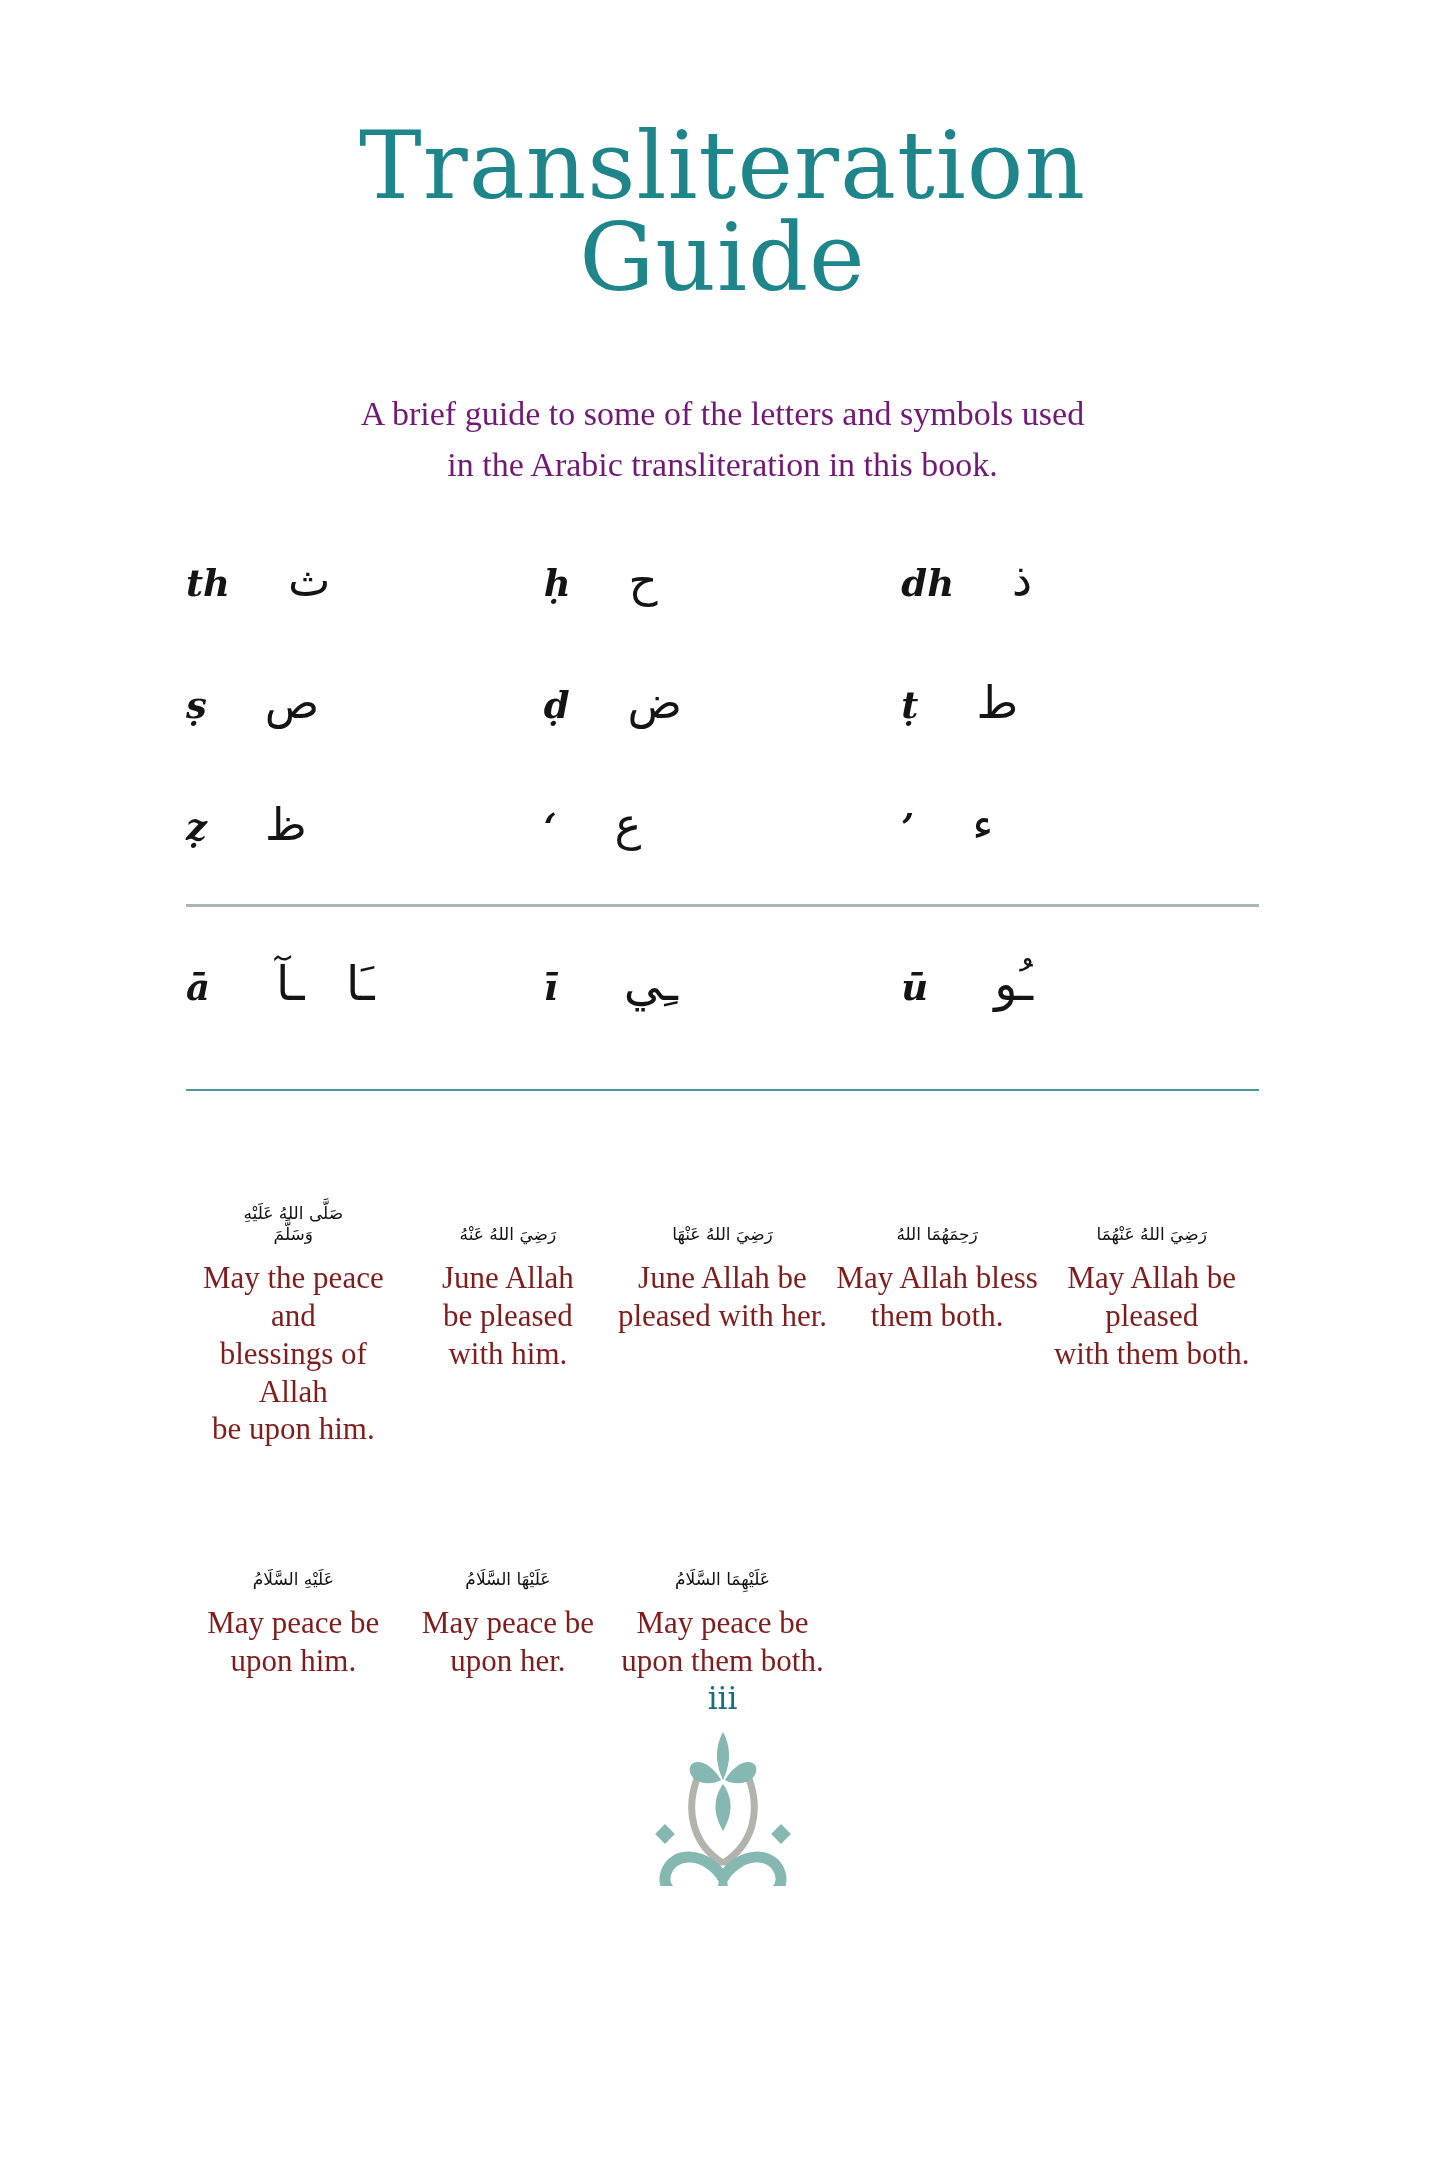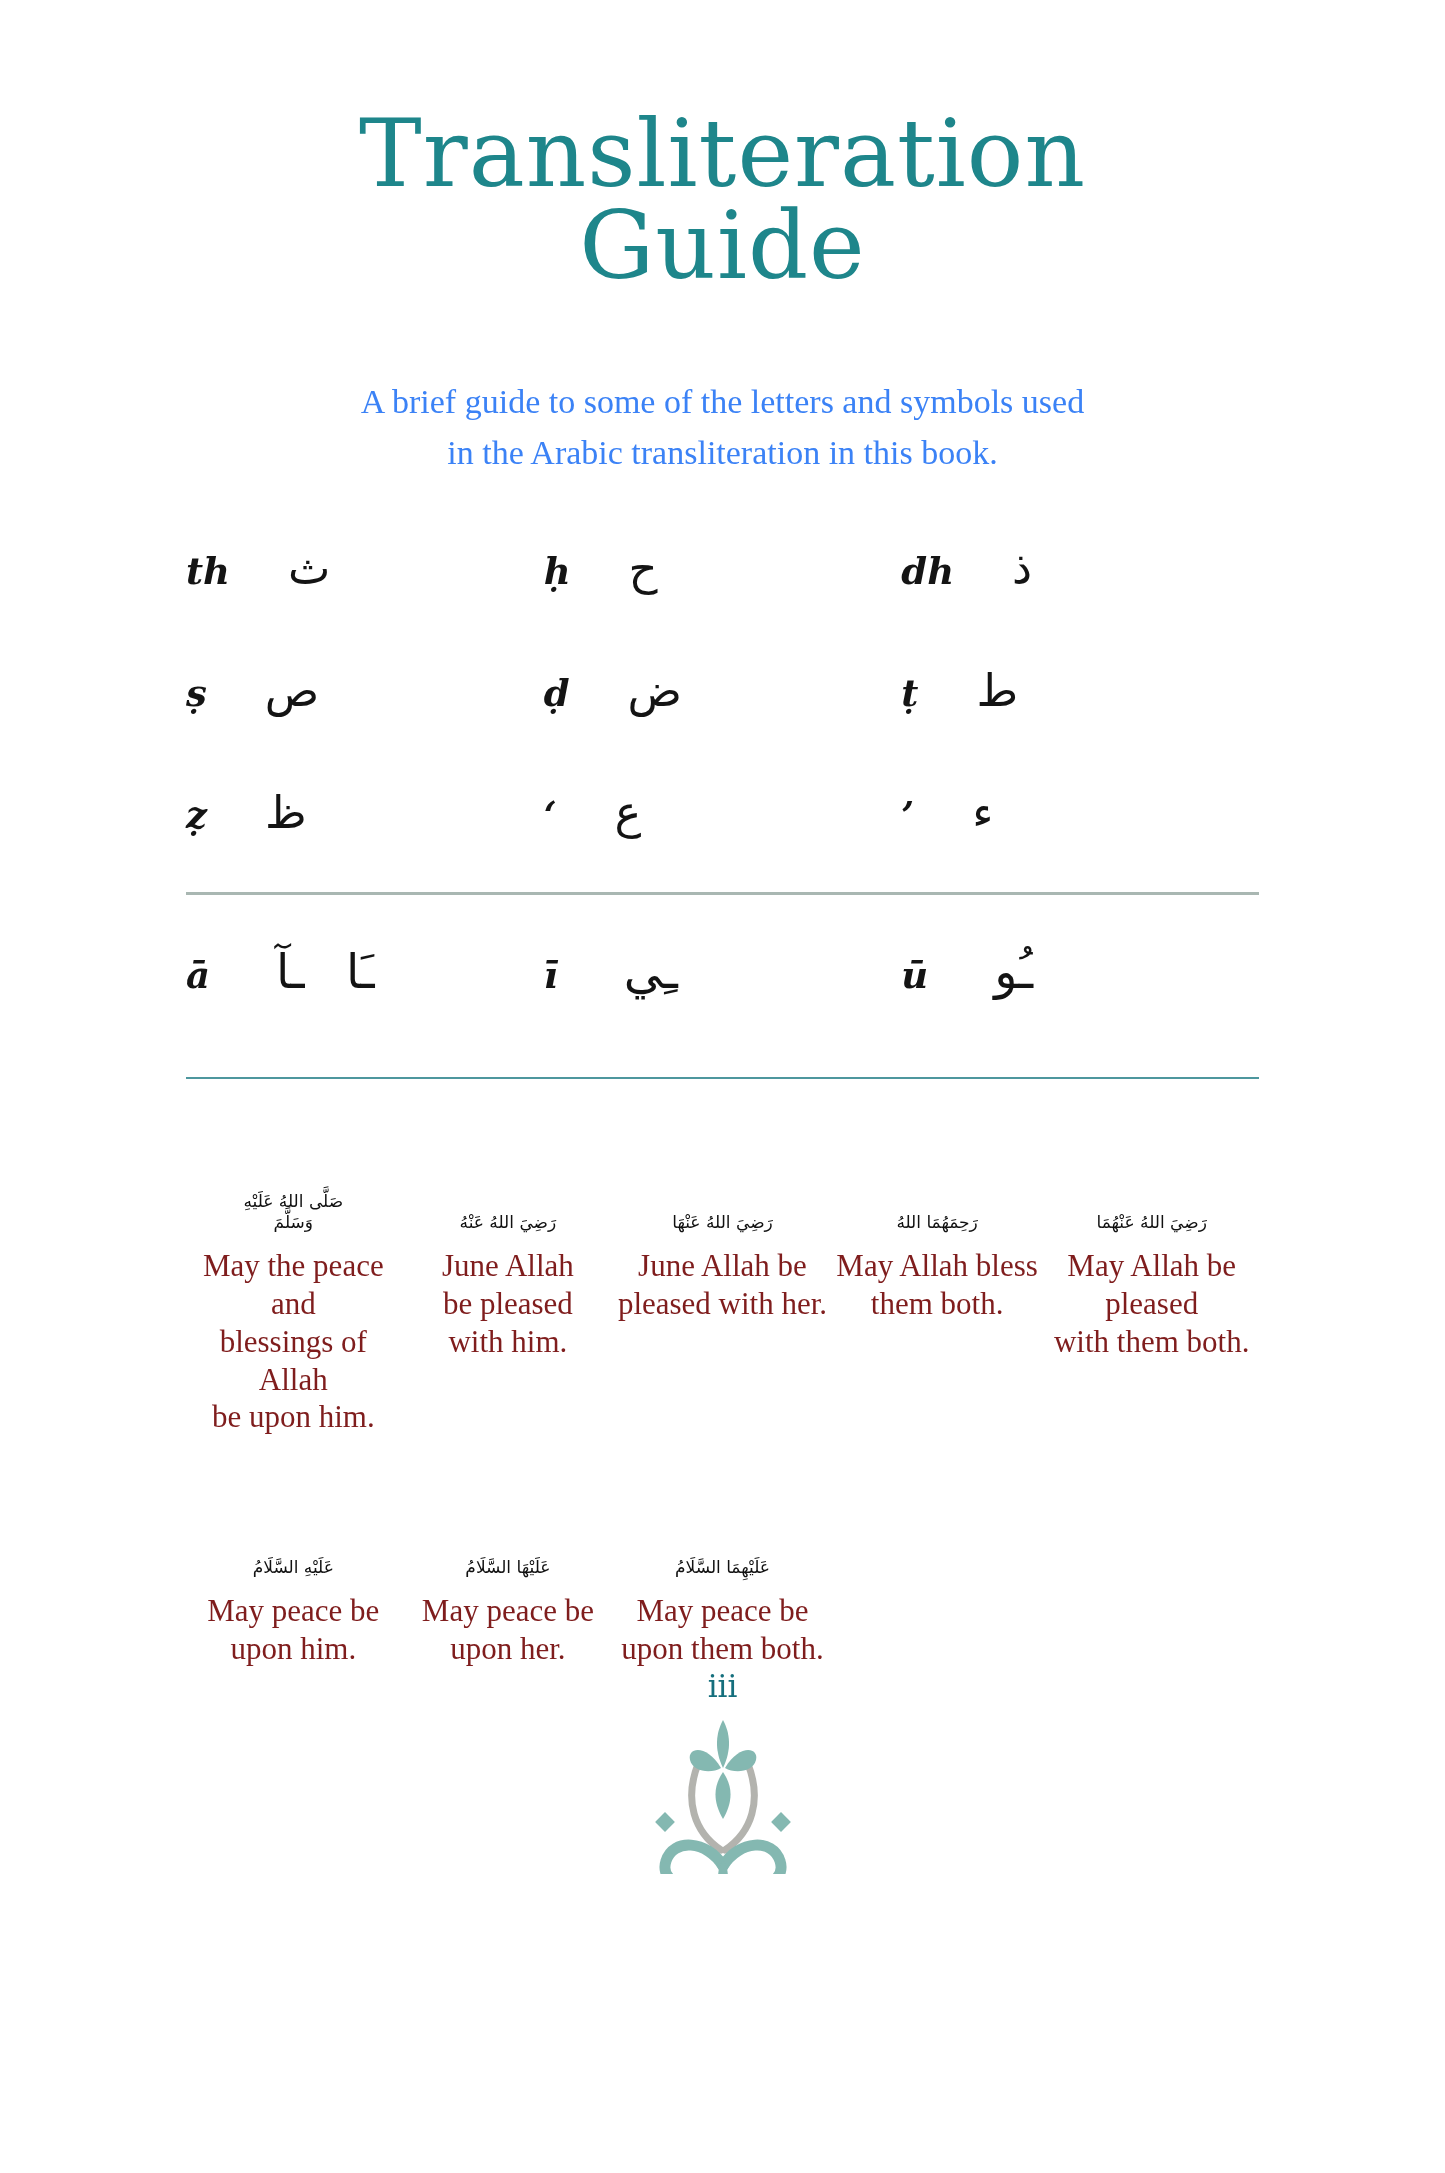--- a/index.html
+++ b/index.html
@@ -12,37 +12,37 @@
     font-family: "Liberation Serif", serif;
     color: #141414;
   }
   .content {
     width: 1073px;
     margin: 0 auto;
     text-align: center;
   }
   
   .title {
-    margin: 0;
+    margin: 12px;
     padding-top: 108px;
     font-family: "DejaVu Serif", serif;
     font-weight: 400;
     font-size: 94px;
     line-height: 0.98;
     letter-spacing: 1px;
     color: #1e868b;
     white-space: pre-line;
   }
   
   .subtitle {
     margin-top: 84px;
     font-size: 34px;
     line-height: 1.5;
     white-space: pre-line;
-    color: #3b82f6;
+    color: #701a75;
   }
   
   .letter-grid {
     display: grid;
     grid-template-columns: repeat(3, 1fr);
   }
   .letter-grid.consonants { margin-top: 42px; }
   .letter-grid .cell {
     height: 122px;
     display: flex;

